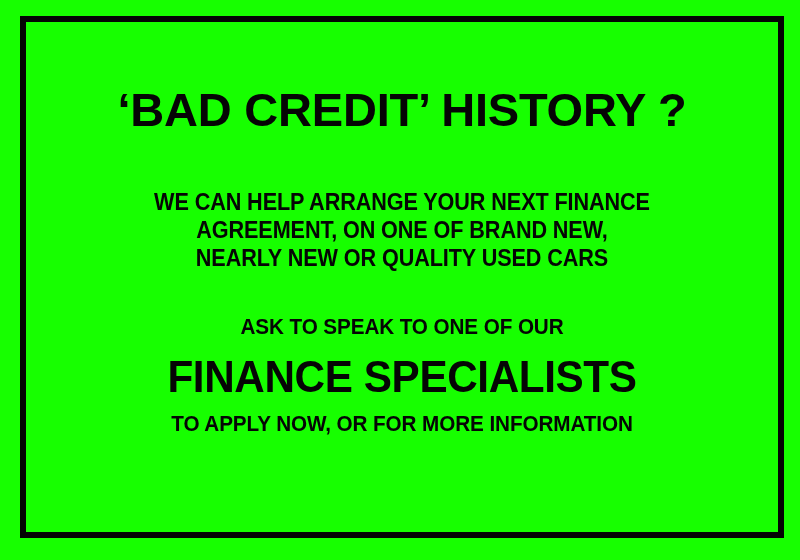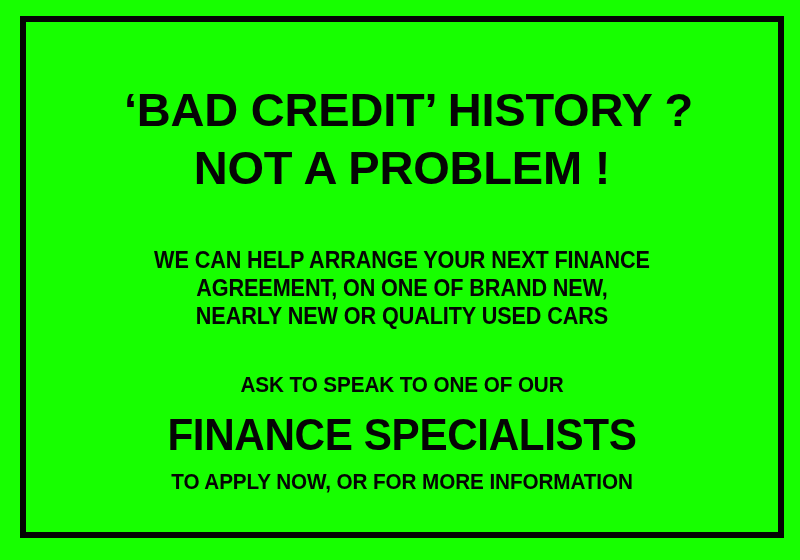--- a/index.html
+++ b/index.html
@@ -55,21 +55,21 @@
     font-family: "Liberation Sans", sans-serif;
   }
 
   
   .headline {
     font-size: 47px;
     font-weight: bold;
     line-height: 56px;
     letter-spacing: -0.2px;
   }
-  #headline-1 { margin-top: 60px; padding-left: 13px; }
+  #headline-1 { margin-top: 60px; }
   #headline-2 { margin-top: 2px; }
 
   
   .body-line {
     font-size: 23px;
     font-weight: bold;
     line-height: 28px;
     letter-spacing: -0.1px;
     transform: scaleX(0.94);
   }
@@ -101,21 +101,20 @@
 <body>
 
 <div id="poster">
 
   <div id="frame"></div>
 
   <div id="content">
 
     <div class="line headline" id="headline-1">‘BAD CREDIT’ HISTORY ?</div>
 
-    <div class="line headline" id="headline-2">NOT A PROBLEM !</div>
 
     <div class="line body-line" id="body-line-1">WE CAN HELP ARRANGE YOUR NEXT FINANCE</div>
 
     <div class="line body-line" id="body-line-2">AGREEMENT, ON ONE OF BRAND NEW,</div>
 
     <div class="line body-line" id="body-line-3">NEARLY NEW OR QUALITY USED CARS</div>
 
     <div class="line cta-line" id="cta-lead">ASK TO SPEAK TO ONE OF OUR</div>
 
     <div class="line" id="emphasis">FINANCE SPECIALISTS</div>

